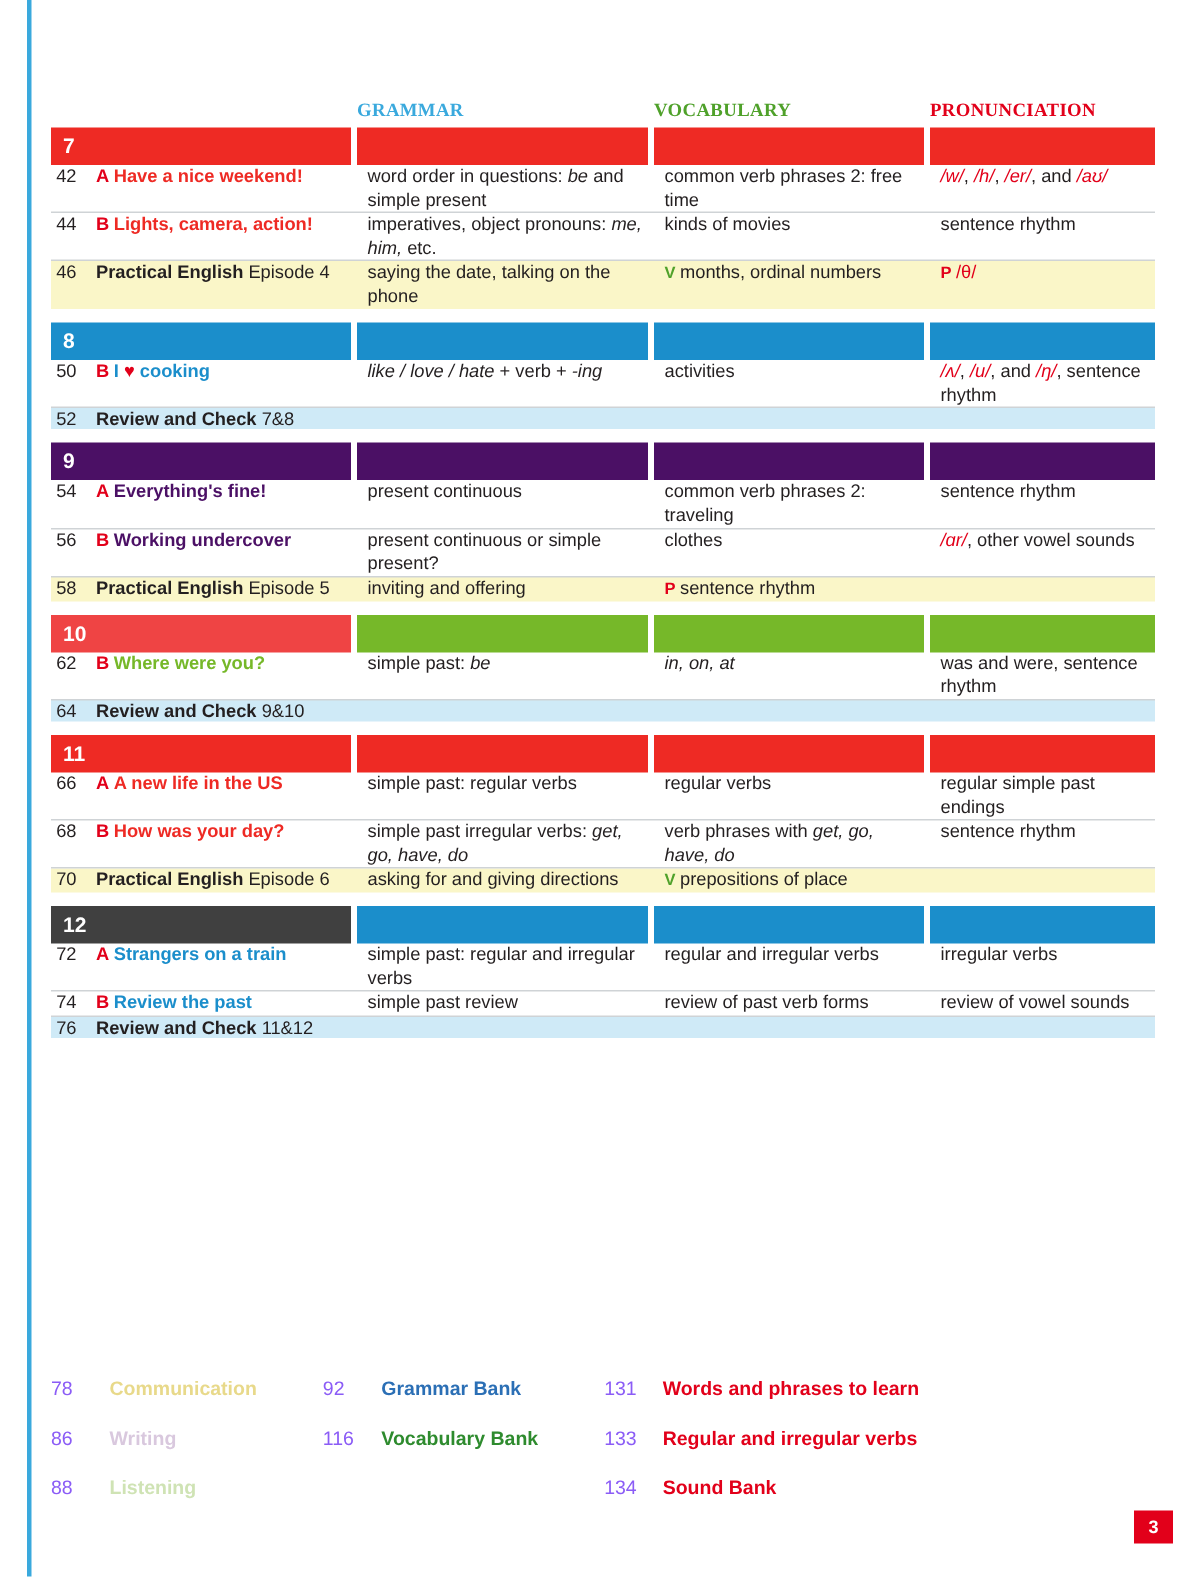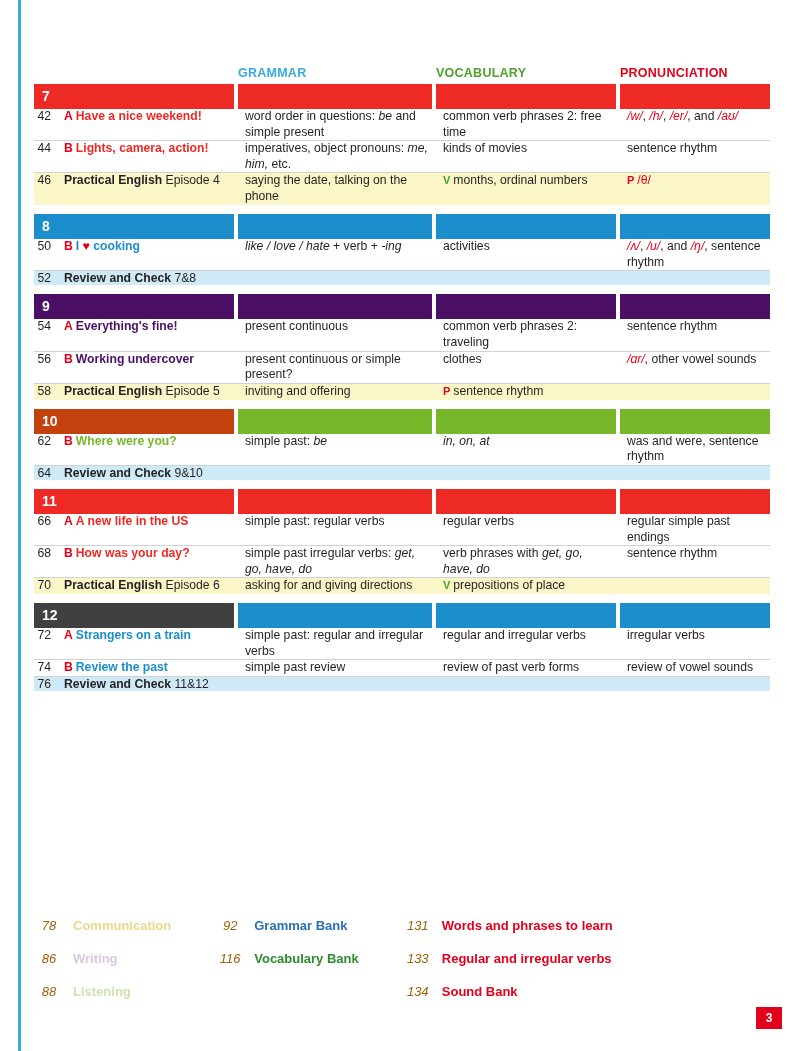--- a/index.html
+++ b/index.html
@@ -53,20 +53,21 @@
   col.c-gram  { width: 198px; }
   col.c-vocab { width: 184px; }
   col.c-pron  { width: 150px; }
 
   
   .hdr-cell {
     font-size: 12.5px;
     font-weight: bold;
     letter-spacing: .02em;
     padding: 0 0 7px 7px;
+    font-family: Liberation Serif, serif;
   }
   .hdr-gram { color: #3aa9dd; }
   .hdr-vocab { color: #4fa12a; }
   .hdr-pron { color: #e2001a; }
 
   
   .banner-num {
     color: #ffffff;
     font-size: 14px;
     font-weight: bold;
@@ -147,25 +148,24 @@
     width: 736px;
     font-size: 13px;
   }
   .bm-table { border-collapse: collapse; }
   .bm-table td {
     padding: 0 0 18px 0;
     vertical-align: top;
     font-size: 13px;
   }
   .bm-num {
-    text-align: center;
+    text-align: left;
     padding-right: 9px !important;
-    color: #a16207;
+    color: #8b5cf6;
     width: 30px;
-    font-style: italic;
   }
   .bm-label { font-weight: bold; padding-right: 44px !important; }
 
   
   .pagetab {
     position: absolute;
     right: 18px;
     bottom: 22px;
     width: 26px;
     height: 22px;
@@ -302,21 +302,21 @@
             <td class="pg">58</td>
             <td class="ttl"><b>Practical English</b> <span style="font-weight:normal">Episode 5</span></td>
             <td class="cell">inviting and offering</td>
             <td class="cell" colspan="2"><span class="tagp">P</span>sentence rhythm</td>
           </tr>
           <tr class="spacer">
             <td colspan="5"></td>
           </tr>
           <tr>
             <td colspan="2">
-              <div class="banner-num" style="background: #c2410c; margin-right: 4px;">10</div>
+              <div class="banner-num" style="background: #ef4444; margin-right: 4px;">10</div>
             </td>
             <td>
               <div class="banner-num" style="background: rgb(118, 184, 41); margin-right: 4px;">&nbsp;</div>
             </td>
             <td>
               <div class="banner-num" style="background: rgb(118, 184, 41); margin-right: 4px;">&nbsp;</div>
             </td>
             <td>
               <div class="banner-num" style="background: rgb(118, 184, 41); margin-right: 0px;">&nbsp;</div>
             </td>

